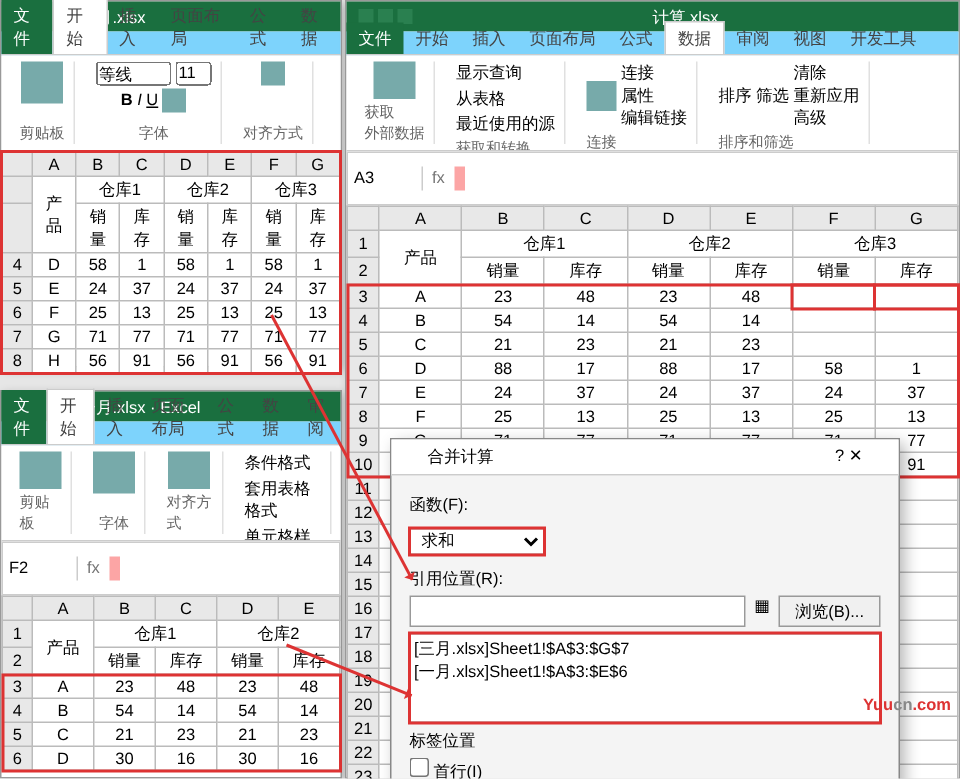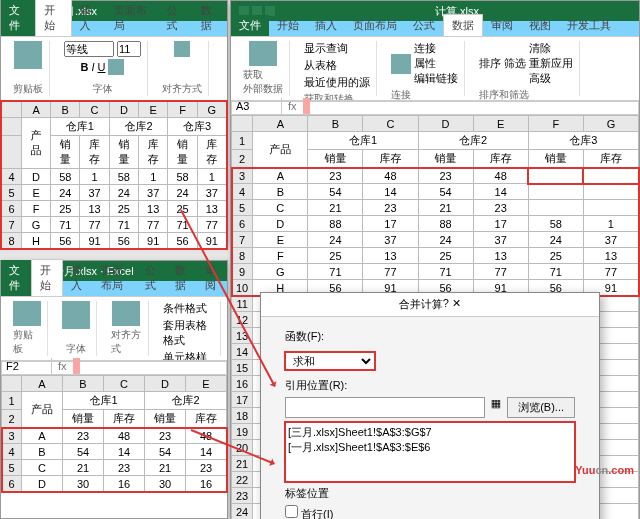--- a/index.html
+++ b/index.html
@@ -11,33 +11,33 @@
 .tabs{background:#7dd3fc;display:flex;align-items:flex-end;height:16px;border-bottom:1px solid #ccc}
 .tab{padding:3px 8px;color:#444;cursor:pointer}
 .tab.active{background:#fff;border-top:1px solid #ccc;border-left:1px solid #ccc;border-right:1px solid #ccc}
 .tab.file{background:#1a6f3f;color:#fff}
 .ribbon{background:#fff;padding:4px 6px;display:flex;gap:8px;border-bottom:1px solid #ccc;height:64px;overflow:hidden}
 .rgrp{display:flex;flex-direction:column;align-items:center;gap:2px;border-right:1px solid #e0e0e0;padding:0 6px}
 .rgrp .lbl{font-size:10px;color:#666;margin-top:auto}
 .rgrp .row{display:flex;gap:3px;align-items:center}
 .ricon{width:16px;height:16px;display:inline-block;background:#7aa}
 .bigicon{width:28px;height:28px;background:#7aa;display:block}
-.fmla{display:flex;align-items:flex-end;border:1px solid #ccc;background:#fff;height:14px}
+.fmla{display:flex;align-items:center;border:1px solid #ccc;background:#fff;height:36px}
 .fmla .cell{width:50px;padding:2px 4px;border-right:1px solid #ccc}
 .fmla .fx{padding:2px 6px;color:#777;border-right:7px solid #fca5a5}
 .sheet{position:relative}
 table.grid{border-collapse:collapse;width:100%}
 table.grid th,table.grid td{border:1px solid #bbb;padding:1px 4px;height:16px;text-align:center;font-size:11px;background:#fff}
 table.grid th{background:#e8e8e8;font-weight:normal}
 table.grid th.rh{width:20px}
 .redbox{outline:2px solid #d33;outline-offset:-1px}
 .dlg{position:absolute;background:#f4f4f4;border:1px solid #888;box-shadow:3px 3px 10px rgba(0,0,0,.3)}
-.dlg .ttl{background:#fff;padding:4px 8px;border-bottom:1px solid #ccc;display:flex;justify-content:center}
+.dlg .ttl{background:#fff;padding:4px 24px;border-bottom:1px solid #ccc;display:flex;justify-content:space-between}
 .dlg .bdy{padding:8px}
-.dlg .fld{margin:4px 16px}
+.dlg .fld{margin:4px 4px}
 .dlg select,.dlg input[type=text]{border:1px solid #999;padding:1px 3px;background:#fff}
 .dlg .list{border:1px solid #999;background:#fff;height:60px;padding:2px;overflow:auto}
 .dlg button{padding:2px 10px;border:1px solid #999;background:#f0f0f0;cursor:pointer}
 .watermark{position:absolute;right:6px;bottom:40px;font-size:20px;font-weight:bold;color:#d33;z-index:99}
 .watermark .cn{color:#888}
 .arrow1,.arrow2{position:absolute;width:2px;background:#d33;transform-origin:top;z-index:50}
 .arrow1::after,.arrow2::after{content:"";position:absolute;bottom:-4px;left:-3px;border:4px solid transparent;border-top-color:#d33}
 </style>
 </head>
 <body>

